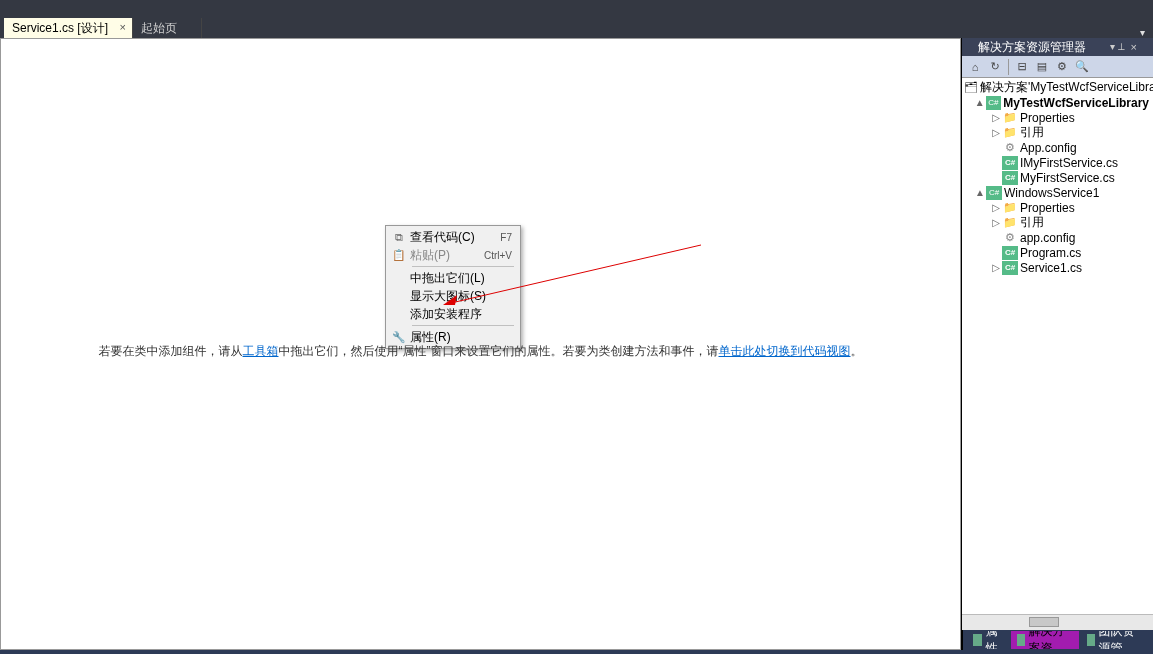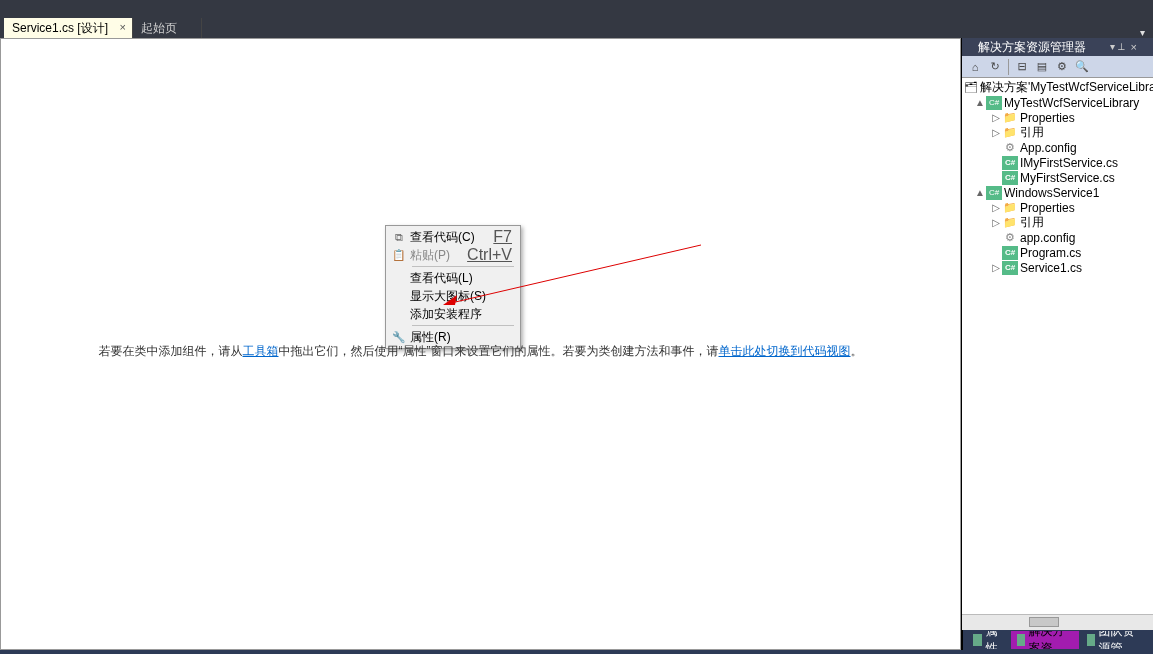--- a/index.html
+++ b/index.html
@@ -12,41 +12,41 @@
 .tabs-drop { margin-left: auto; color: #e0e0e0; padding: 0 8px; font-size: 10px; }
 
 .main { display: flex; height: calc(654px - 22px - 20px); }
 
 .editor { flex: 1; background: #fff; position: relative; border: 1px solid #999; display: flex; flex-direction: column; }
 .editor-inner { flex: 1; position: relative; }
 
 .ctx-menu { position: absolute; left: 384px; top: 186px; width: 136px; background: #f0f0f0; border: 1px solid #999; box-shadow: 2px 2px 4px rgba(0,0,0,0.3); padding: 2px; }
 .ctx-item { display: flex; align-items: center; height: 18px; padding: 0 6px 0 22px; font-size: 11px; cursor: pointer; position: relative; color: #000; }
 .ctx-item.disabled { color: #888; }
-.ctx-item .shortcut { margin-left: auto; color: #555; font-size: 16px; text-decoration: underline; }
+.ctx-item .shortcut { margin-left: auto; color: #555; font-size: 10px; }
 .ctx-item .ico { position: absolute; left: 4px; top: 2px; width: 14px; height: 14px; font-size: 11px; color: #666; display: flex; align-items: center; justify-content: center; }
 .ctx-sep { height: 1px; background: #c0c0c0; margin: 2px 4px 2px 24px; }
 
 .hint-line { position: absolute; left: 0; right: 0; top: 304px; text-align: center; font-size: 12px; color: #333; }
 .hint-line a { color: #0066cc; text-decoration: underline; cursor: pointer; }
 .watermark { position: absolute; left: 0; right: 0; top: 316px; text-align: center; font-size: 14px; color: #e6c9a8; letter-spacing: 2px; font-family: monospace; }
 
 .red-arrow { position: absolute; left: 442px; top: 204px; width: 260px; height: 64px; pointer-events: none; }
 
 .right-panel { width: 192px; background: #252b3d; display: flex; flex-direction: column; border-left: 1px solid #000; }
 .panel-title { height: 18px; background: #3a4258; color: #fff; font-size: 11px; display: flex; align-items: center; padding: 0 16px; position: relative; }
 .panel-title .pin { margin-left: auto; font-size: 10px; color: #ccc; }
 .panel-title .x { margin-left: 6px; font-size: 11px; color: #ccc; }
 .toolbar { height: 22px; background: #cdd6e8; display: flex; align-items: center; gap: 2px; padding: 0 4px; border-bottom: 1px solid #999; }
 .tb-btn { width: 18px; height: 18px; display: flex; align-items: center; justify-content: center; font-size: 11px; color: #444; cursor: pointer; }
 .tb-sep { width: 1px; height: 16px; background: #999; margin: 0 2px; }
 
 .tree { flex: 1; background: #fff; overflow: auto; padding: 2px 0; font-size: 11px; color: #000; }
 .tree-row { display: flex; align-items: center; height: 15px; padding-right: 4px; cursor: pointer; white-space: nowrap; }
-.tree-row.bold > .label { font-weight: normal; }
+.tree-row.bold > .label { font-weight: bold; }
 .expander { width: 12px; text-align: center; color: #666; font-size: 10px; }
 .node-icon { width: 16px; height: 14px; display: flex; align-items: center; justify-content: center; font-size: 11px; }
 .label { margin-left: 2px; }
 .ind0 { padding-left: 2px; } .ind1 { padding-left: 12px; } .ind2 { padding-left: 28px; }
 
 .scroll-bottom { height: 16px; background: #e8e8e8; border-top: 1px solid #bbb; position: relative; }
 .scroll-bottom .thumb { position: absolute; left: 35%; top: 2px; width: 30px; height: 10px; background: #c8c8c8; border: 1px solid #999; }
 
 .status-tabs { height: 20px; background: #2d3a56; display: flex; align-items: center; gap: 2px; padding: 8px 4px; }
 .status-tabs.right { border-left: 1px solid #000; }
@@ -81,21 +81,21 @@
           <span>查看代码(C)</span>
           <span class="shortcut">F7</span>
         </div>
         <div class="ctx-item disabled">
           <span class="ico">📋</span>
           <span>粘贴(P)</span>
           <span class="shortcut">Ctrl+V</span>
         </div>
         <div class="ctx-sep"></div>
         <div class="ctx-item">
-          <span>查看代码(L)</span>
+          <span>中拖出它们(L)</span>
         </div>
         <div class="ctx-item">
           <span>显示大图标(S)</span>
         </div>
         <div class="ctx-item">
           <span>添加安装程序</span>
         </div>
         <div class="ctx-sep"></div>
         <div class="ctx-item">
           <span class="ico">🔧</span>

